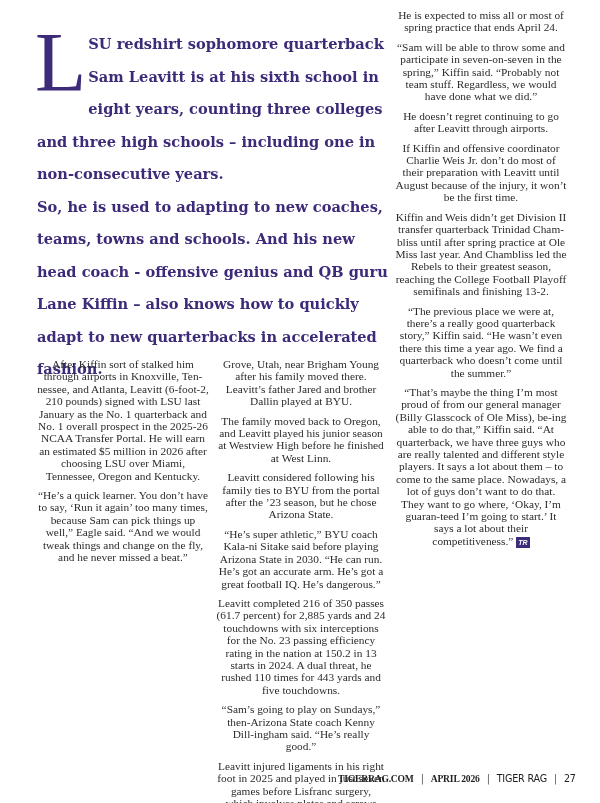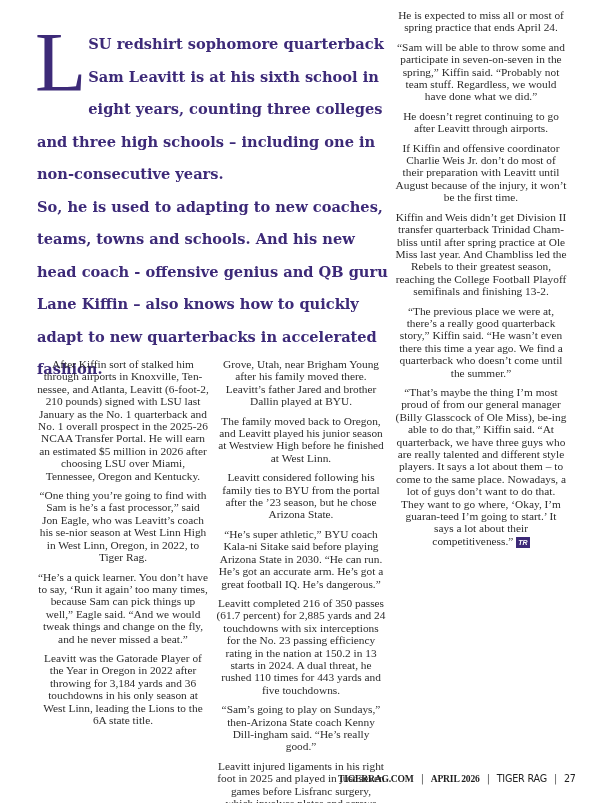--- a/index.html
+++ b/index.html
@@ -27,23 +27,21 @@
 </head>
 <body>
 
 <div class="intro">
   <p><span class="dropcap">L</span><span>SU redshirt sophomore quarterback Sam Leavitt is at his sixth school in eight years, counting three colleges and three high schools – including one in non-consecutive years.</span></p>
   <p class="second">So, he is used to adapting to new coaches, teams, towns and schools. And his new head coach - offensive genius and QB guru Lane Kiffin – also knows how to quickly adapt to new quarterbacks in accelerated fashion.</p>
 </div>
 
 <div class="col col-left">
   <p>After Kiffin sort of stalked him through airports in Knoxville, Ten-nessee, and Atlanta, Leavitt (6-foot-2, 210 pounds) signed with LSU last January as the No. 1 quarterback and No. 1 overall prospect in the 2025-26 NCAA Transfer Portal. He will earn an estimated $5 million in 2026 after choosing LSU over Miami, Tennessee, Oregon and Kentucky.</p>
-  <p>“One thing you’re going to find with Sam is he’s a fast processor,” said Jon Eagle, who was Leavitt’s coach his se-nior season at West Linn High in West Linn, Oregon, in 2022, to Tiger Rag.</p>
   <p>“He’s a quick learner. You don’t have to say, ‘Run it again’ too many times, because Sam can pick things up well,” Eagle said. “And we would tweak things and change on the fly, and he never missed a beat.”</p>
-  <p>Leavitt was the Gatorade Player of the Year in Oregon in 2022 after throwing for 3,184 yards and 36 touchdowns in his only season at West Linn, leading the Lions to the 6A state title.</p>
 </div>
 
 <div class="col col-mid">
   <p>Grove, Utah, near Brigham Young after his family moved there. Leavitt’s father Jared and brother Dallin played at BYU.</p>
   <p>The family moved back to Oregon, and Leavitt played his junior season at Westview High before he finished at West Linn.</p>
   <p>Leavitt considered following his family ties to BYU from the portal after the ’23 season, but he chose Arizona State.</p>
   <p>“He’s super athletic,” BYU coach Kala-ni Sitake said before playing Arizona State in 2030. “He can run. He’s got an accurate arm. He’s got a great football IQ. He’s dangerous.”</p>
   <p>Leavitt completed 216 of 350 passes (61.7 percent) for 2,885 yards and 24 touchdowns with six interceptions for the No. 23 passing efficiency rating in the nation at 150.2 in 13 starts in 2024. A dual threat, he rushed 110 times for 443 yards and five touchdowns.</p>
   <p>“Sam’s going to play on Sundays,” then-Arizona State coach Kenny Dill-ingham said. “He’s really good.”</p>
   <p>Leavitt injured ligaments in his right foot in 2025 and played in just seven games before Lisfranc surgery, which involves plates and screws realigning the foot with a six-month recovery.</p>

